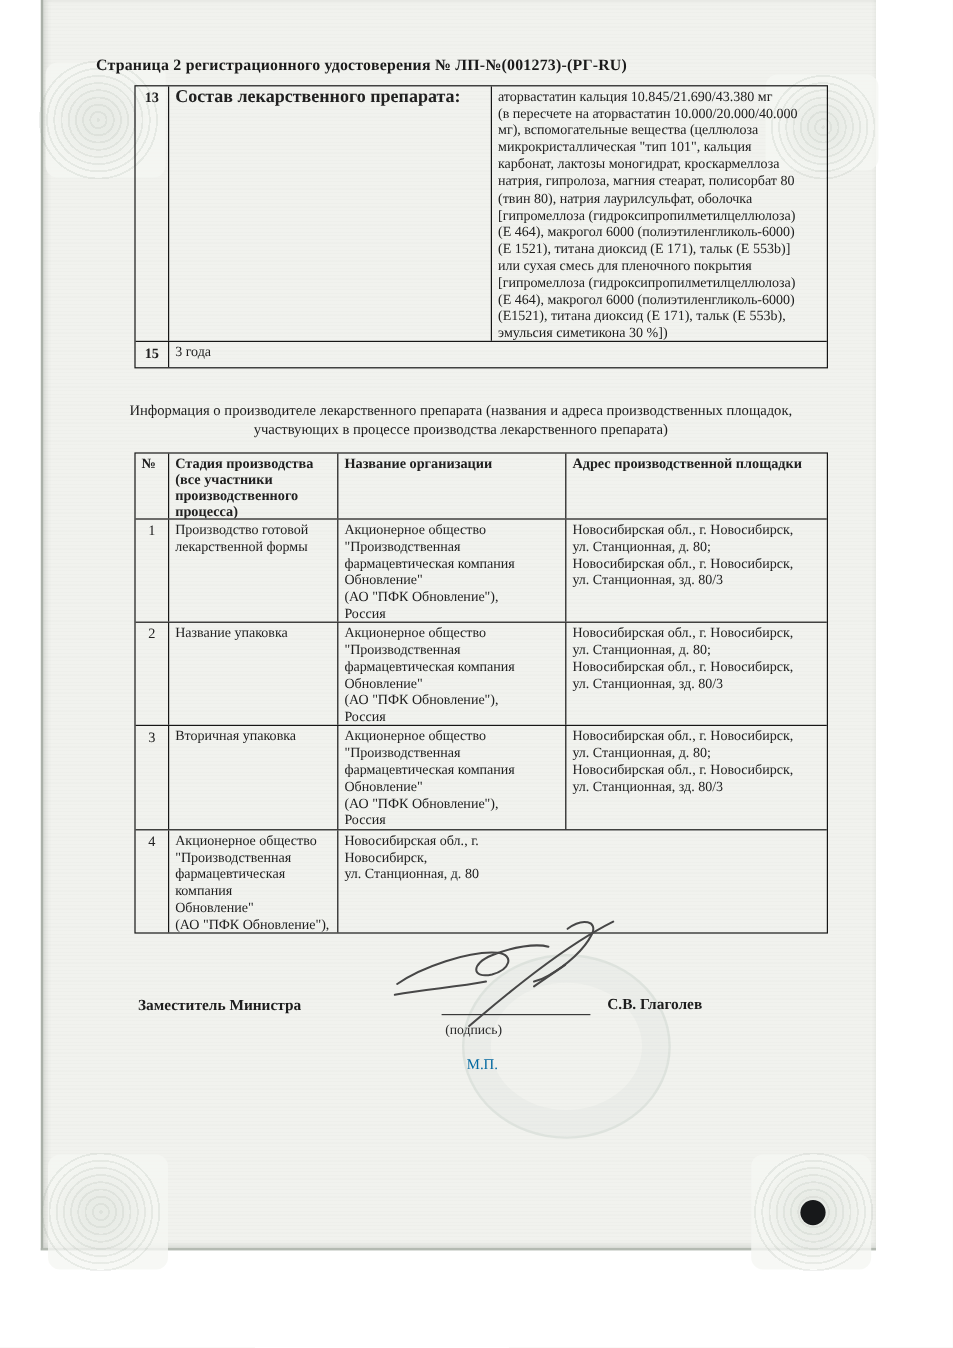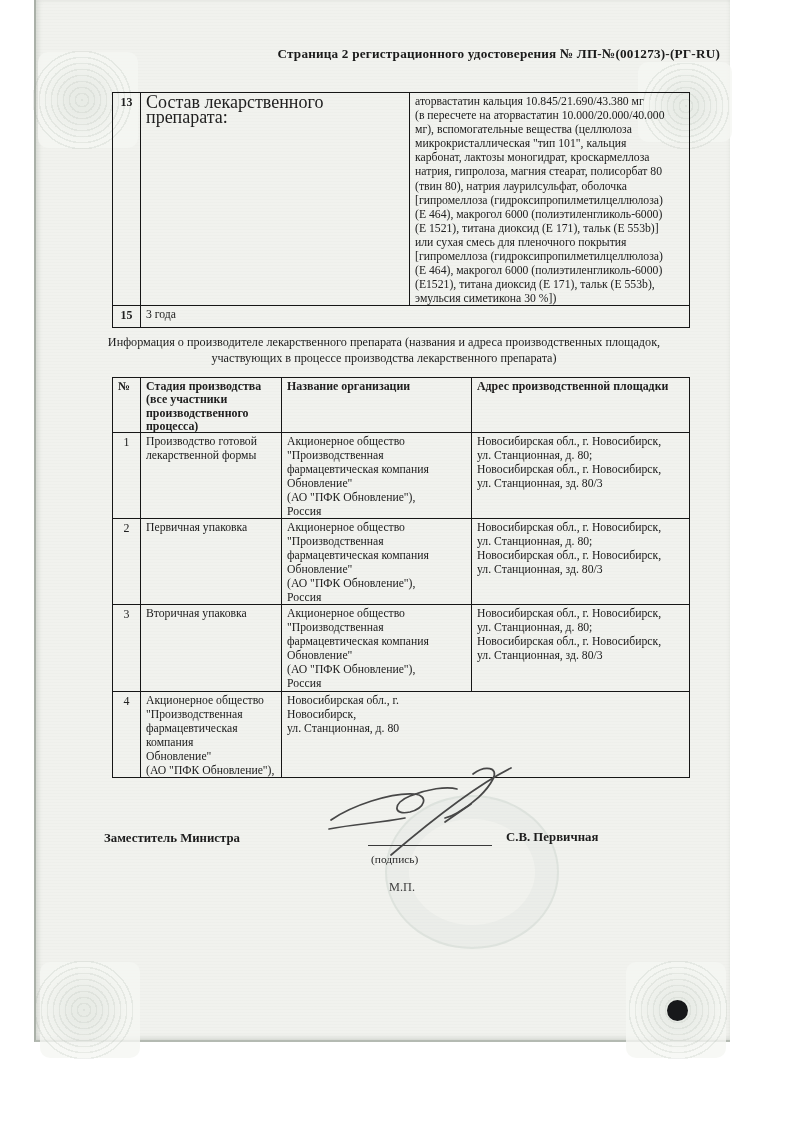--- a/index.html
+++ b/index.html
@@ -23,54 +23,54 @@
       repeating-radial-gradient(circle at 50% 50%, rgba(150,162,150,0.28) 0 1.5px, rgba(0,0,0,0) 1.5px 6px),
       radial-gradient(circle at 50% 50%, rgba(160,172,160,0.25) 0 18%, rgba(0,0,0,0) 60%);
     opacity:.55;
   }
   .rosette-pad{
     position:absolute;z-index:1;background:#f5f6f2;border-radius:10px;opacity:.8;
   }
   .content{position:absolute;left:0;top:0;width:794px;height:1123px;z-index:2;}
   .ml{white-space:pre-line;}
   .page-header{
-    position:absolute;left:80px;top:46px;width:640px;text-align:right;
+    position:absolute;left:80px;top:46px;width:640px;text-align:left;
     font-weight:bold;font-size:13.2px;color:#1a1a1a;letter-spacing:.2px;
   }
   
   .tbl{position:absolute;border:1.6px solid #161616;background:rgba(255,255,255,0.0);}
   .trow{display:grid;}
   .trow + .trow{border-top:1.4px solid #161616;}
   .cell{overflow:hidden;padding:2px 4px 0 5px;font-size:11.7px;line-height:14.1px;color:#202020;}
   .cell + .cell{border-left:1.4px solid #161616;}
   .cell.num{text-align:center;font-weight:bold;padding-left:2px;padding-right:2px;font-size:11.9px;}
-  .cell.bold{font-weight:normal;font-size:18px;line-height:14.6px;}
-  .t1{left:112px;top:92px;width:576px;}
+  .cell.bold{font-weight:bold;font-size:15px;line-height:14.6px;}
+  .t1{left:112px;top:71px;width:576px;}
   .t1 .trow{grid-template-columns:27px 269px 1fr;}
   .t1 .r13{height:212px;}
   .t1 .r14{height:21px;}
   .t1 .center-val{}
   .t2{left:112px;top:377px;width:576px;}
   .t2 .trow{grid-template-columns:27px 141px 190px 1fr;}
   .t2 .hrow{height:54px;}
   .t2 .hrow .cell{font-weight:bold;font-size:11.9px;line-height:13.3px;}
   .t2 .r1{height:85px;}
   .t2 .r2{height:85px;}
   .t2 .r3{height:86px;}
   .t2 .r4{height:85px;}
   .intro{
     position:absolute;left:74px;top:334px;width:620px;text-align:center;
     font-size:12.2px;line-height:16px;color:#1c1c1c;
   }
   
-  .sig-label{position:absolute;left:104px;top:831px;font-weight:bold;font-size:12.8px;}
+  .sig-label{position:absolute;left:115px;top:831px;font-weight:bold;font-size:12.8px;}
   .sig-line{position:absolute;left:368px;top:845px;width:124px;border-top:1.4px solid #3a3a3a;}
   .sig-name{position:absolute;left:506px;top:830px;font-weight:bold;font-size:12.8px;}
   .sig-caption{position:absolute;left:371px;top:853px;font-size:11.4px;color:#2a2a2a;}
-  .sig-mp{position:absolute;left:389px;top:880px;font-size:12.3px;color:#404040;}
+  .sig-mp{position:absolute;left:389px;top:880px;font-size:12.3px;color:#0369a1;}
   .seal{
     position:absolute;left:385px;top:795px;width:170px;height:150px;border-radius:50%;
     border:2px solid rgba(140,160,148,0.18);
     box-shadow:inset 0 0 0 22px rgba(140,160,148,0.05);
     z-index:1;
   }
   .sig-svg{position:absolute;left:325px;top:760px;z-index:3;}
   .punch-dot{
     position:absolute;left:667px;top:1000px;width:21px;height:21px;border-radius:50%;
     background:#17181a;z-index:3;
@@ -144,21 +144,21 @@
 Обновление"
 (АО "ПФК Обновление"),
 Россия</div>
       <div class="cell ml">Новосибирская обл., г. Новосибирск,
 ул. Станционная, д. 80;
 Новосибирская обл., г. Новосибирск,
 ул. Станционная, зд. 80/3</div>
     </div>
     <div class="trow r2">
       <div class="cell num" style="font-weight:normal;">2</div>
-      <div class="cell ml">Первичная упаковка</div>
+      <div class="cell ml">Название упаковка</div>
       <div class="cell ml">Акционерное общество
 "Производственная
 фармацевтическая компания
 Обновление"
 (АО "ПФК Обновление"),
 Россия</div>
       <div class="cell ml">Новосибирская обл., г. Новосибирск,
 ул. Станционная, д. 80;
 Новосибирская обл., г. Новосибирск,
 ул. Станционная, зд. 80/3</div>
@@ -185,21 +185,21 @@
 Обновление"
 (АО "ПФК Обновление"),
 Россия</div>
       <div class="cell ml">Новосибирская обл., г. Новосибирск,
 ул. Станционная, д. 80</div>
     </div>
   </div>
 
   <div class="sig-label">Заместитель Министра</div>
   <div class="sig-line"></div>
-  <div class="sig-name">С.В. Первичная</div>
+  <div class="sig-name">С.В. Глаголев</div>
   <div class="sig-caption">(подпись)</div>
   <div class="sig-mp">М.П.</div>
 
   <svg class="sig-svg" width="195" height="100" viewBox="0 0 195 100">
     <g fill="none" stroke="#474747" stroke-width="1.7" stroke-linecap="round">
       <path d="M6,60 C26,46 66,32 90,34 C104,36 100,48 85,52 C68,56 67,43 85,36 C102,29 122,26 132,29"></path>
       <path d="M4,69 C30,64 54,63 80,58"></path>
       <path d="M66,95 C100,66 146,28 186,8"></path>
       <path d="M148,14 C160,5 174,7 168,19 C162,31 148,44 132,53 C127,56 124,57 120,58"></path>
       <path d="M120,62 L146,44"></path>

